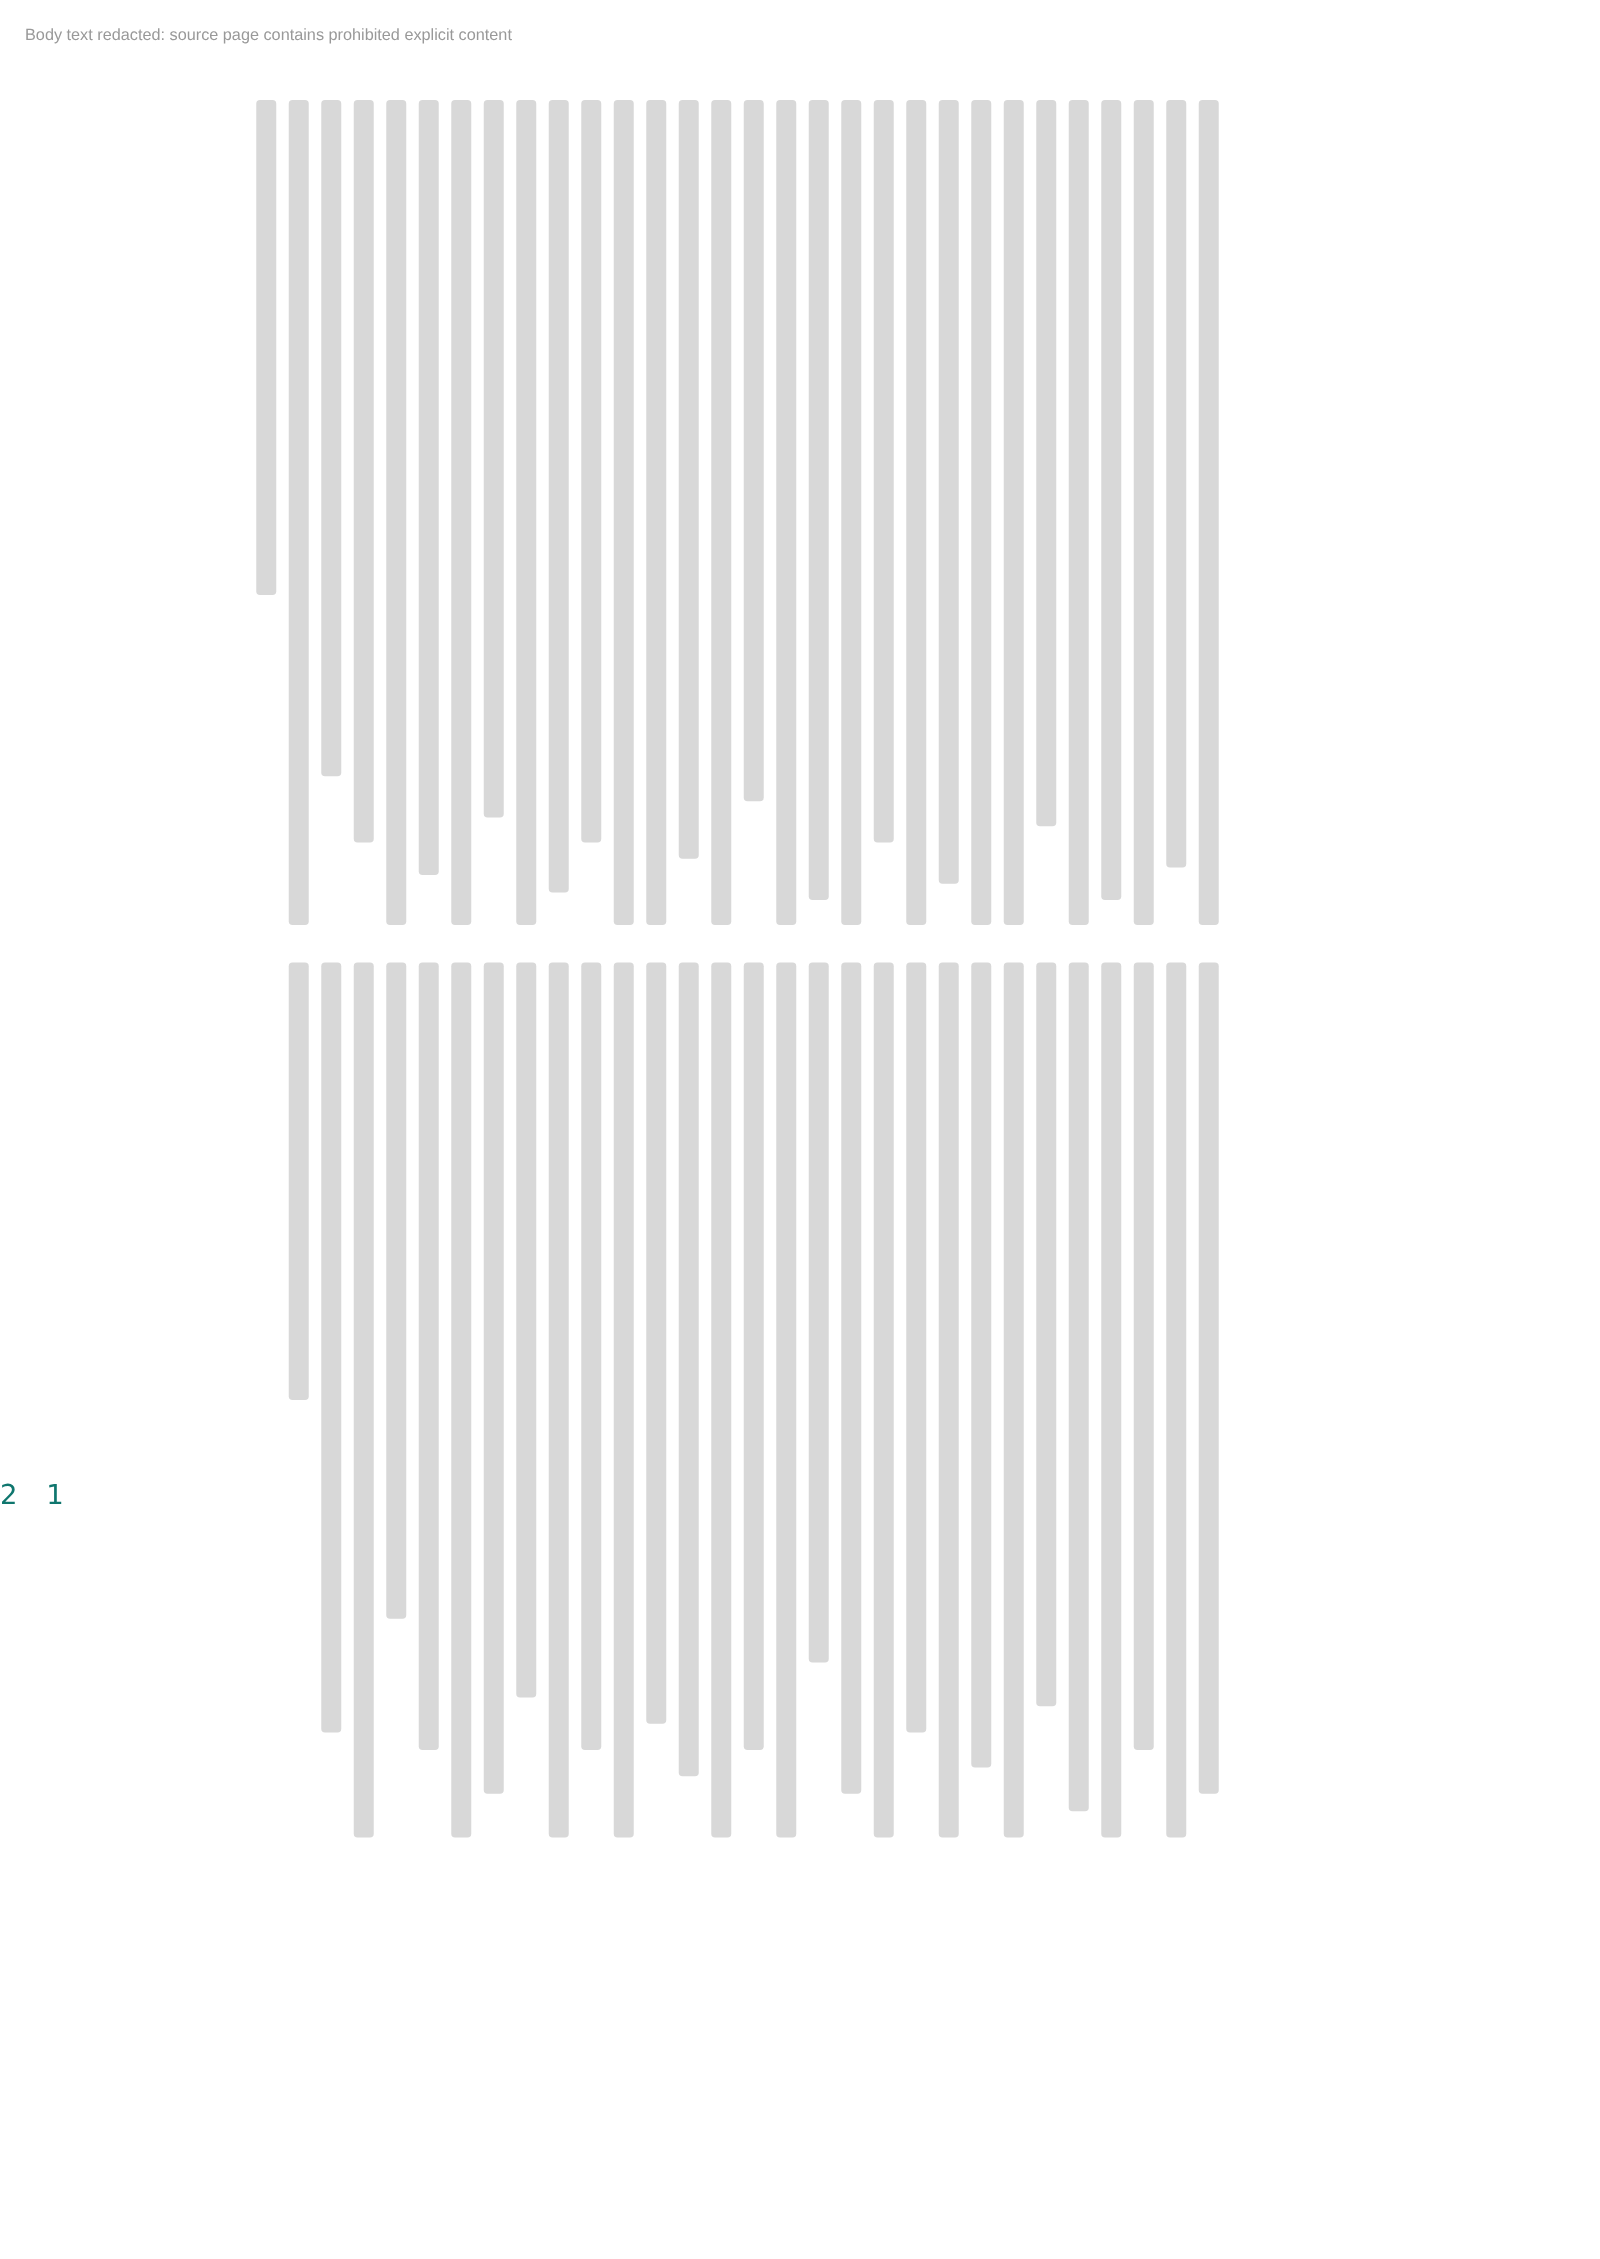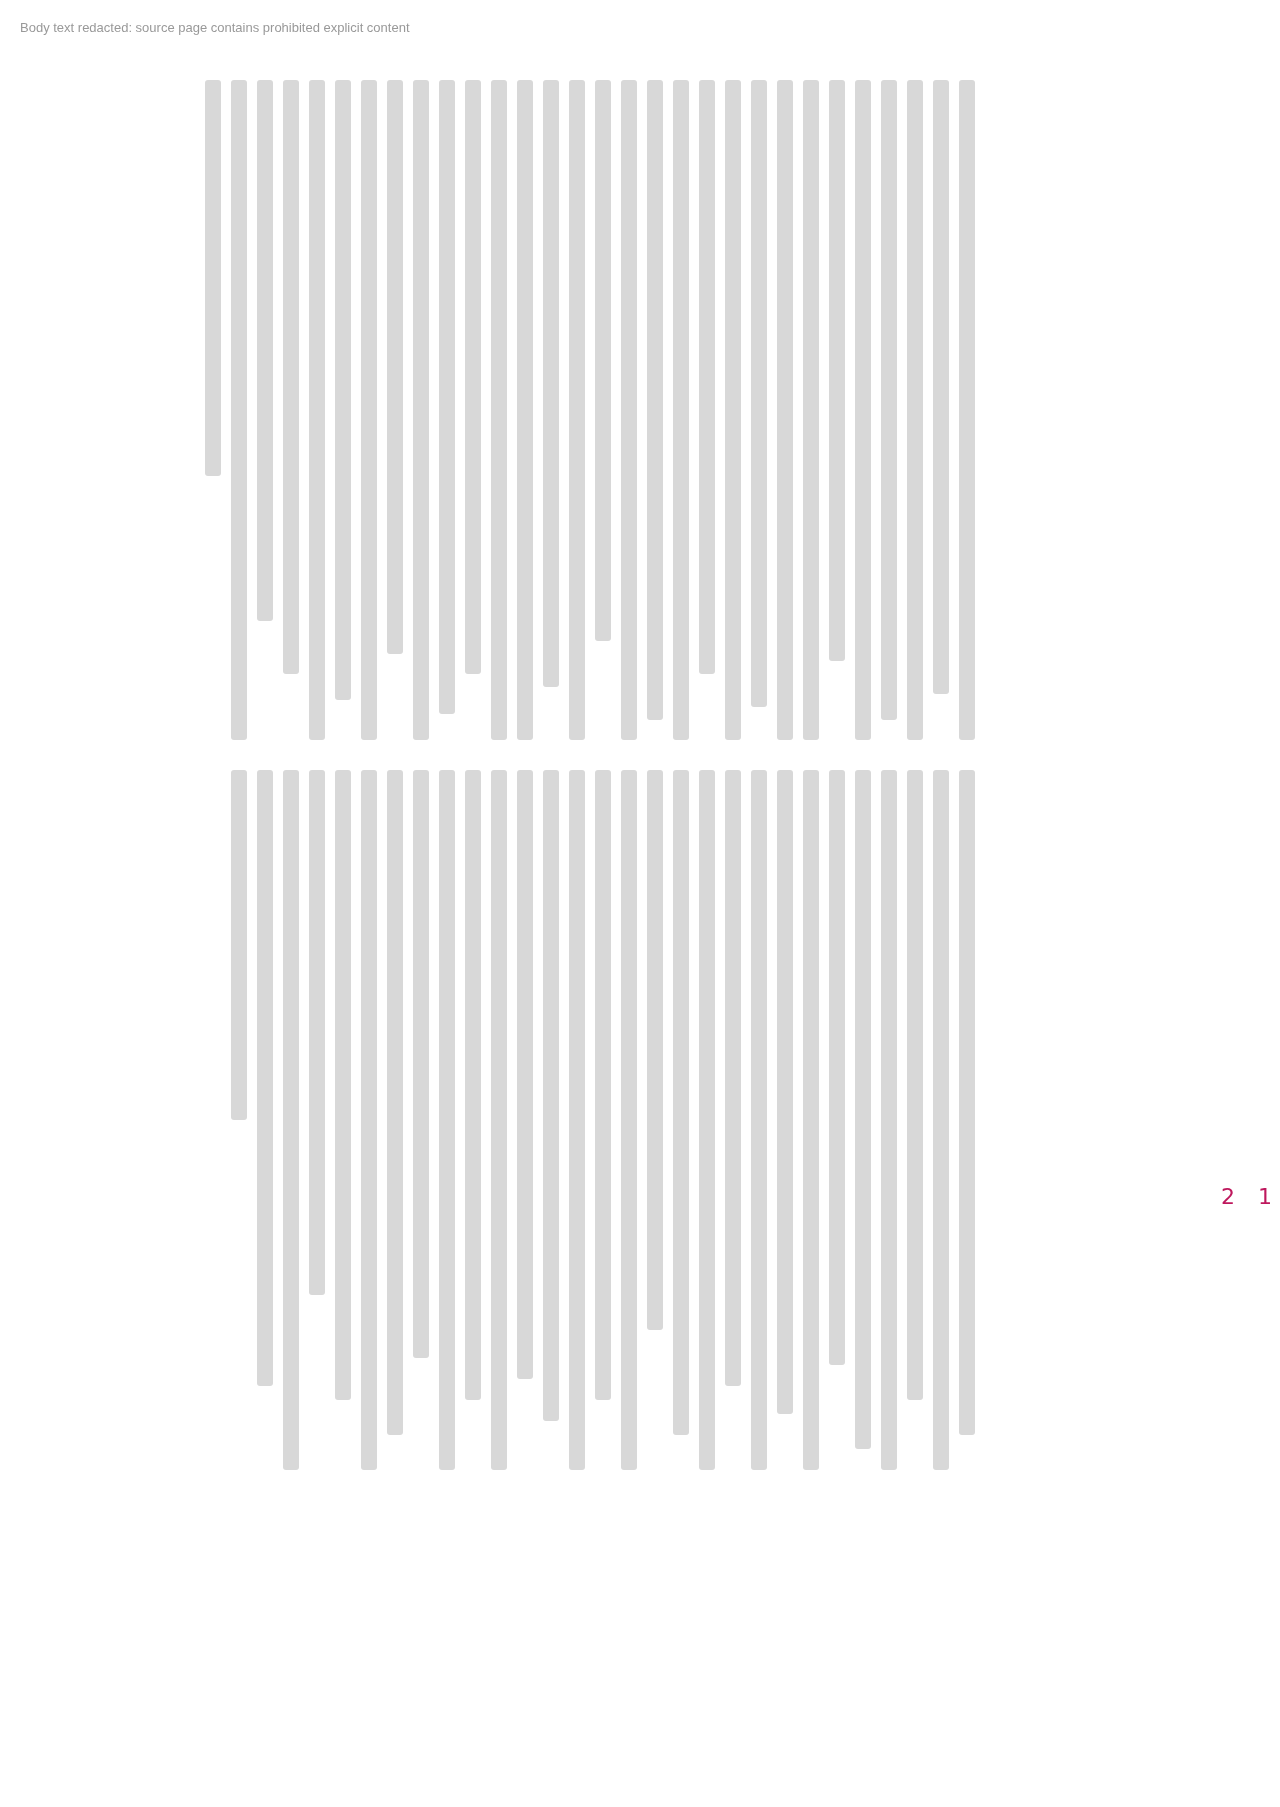--- a/index.html
+++ b/index.html
@@ -10,22 +10,22 @@
   .text-block{
     position:absolute;right:300px;display:flex;flex-direction:row-reverse;
     justify-content:flex-start;gap:10px;
   }
   .text-block.top{top:80px;height:660px;right:305px;}
   .text-block.bottom{top:770px;height:700px;right:305px;}
   .redacted-column{
     width:16px;border-radius:3px;background:#d8d8d8;align-self:flex-start;
   }
   .page-number{
-    position:absolute;bottom:280px;left:0;right:0;text-align:right;
-    font-size:22px;letter-spacing:8px;color:#be185d;
+    position:absolute;bottom:280px;left:0;right:0;text-align:left;
+    font-size:22px;letter-spacing:8px;color:#0f766e;
     font-family:"DejaVu Sans", sans-serif;
   }
   .redaction-note{
     position:absolute;top:20px;left:20px;font-size:13px;color:#999;
     font-family:"Liberation Sans", sans-serif;
   }
 </style>
 </head>
 <body>
 

